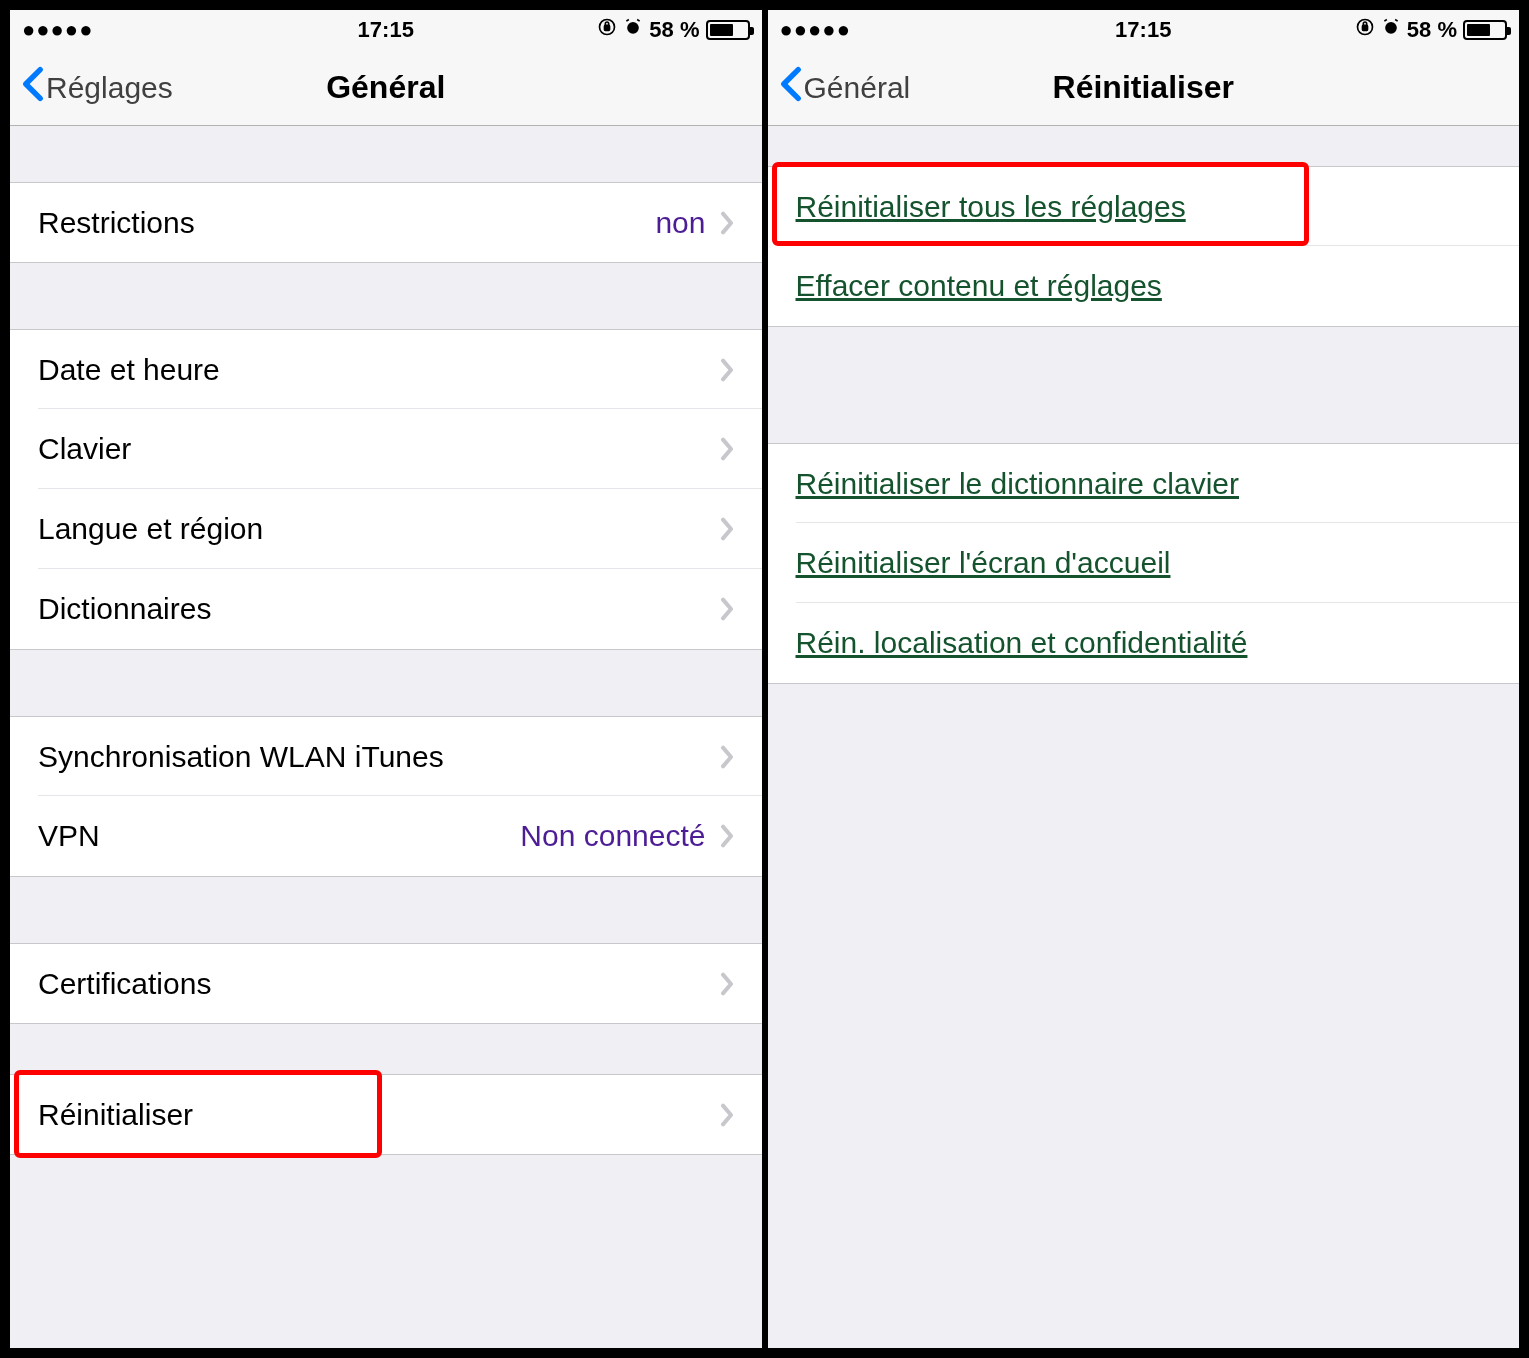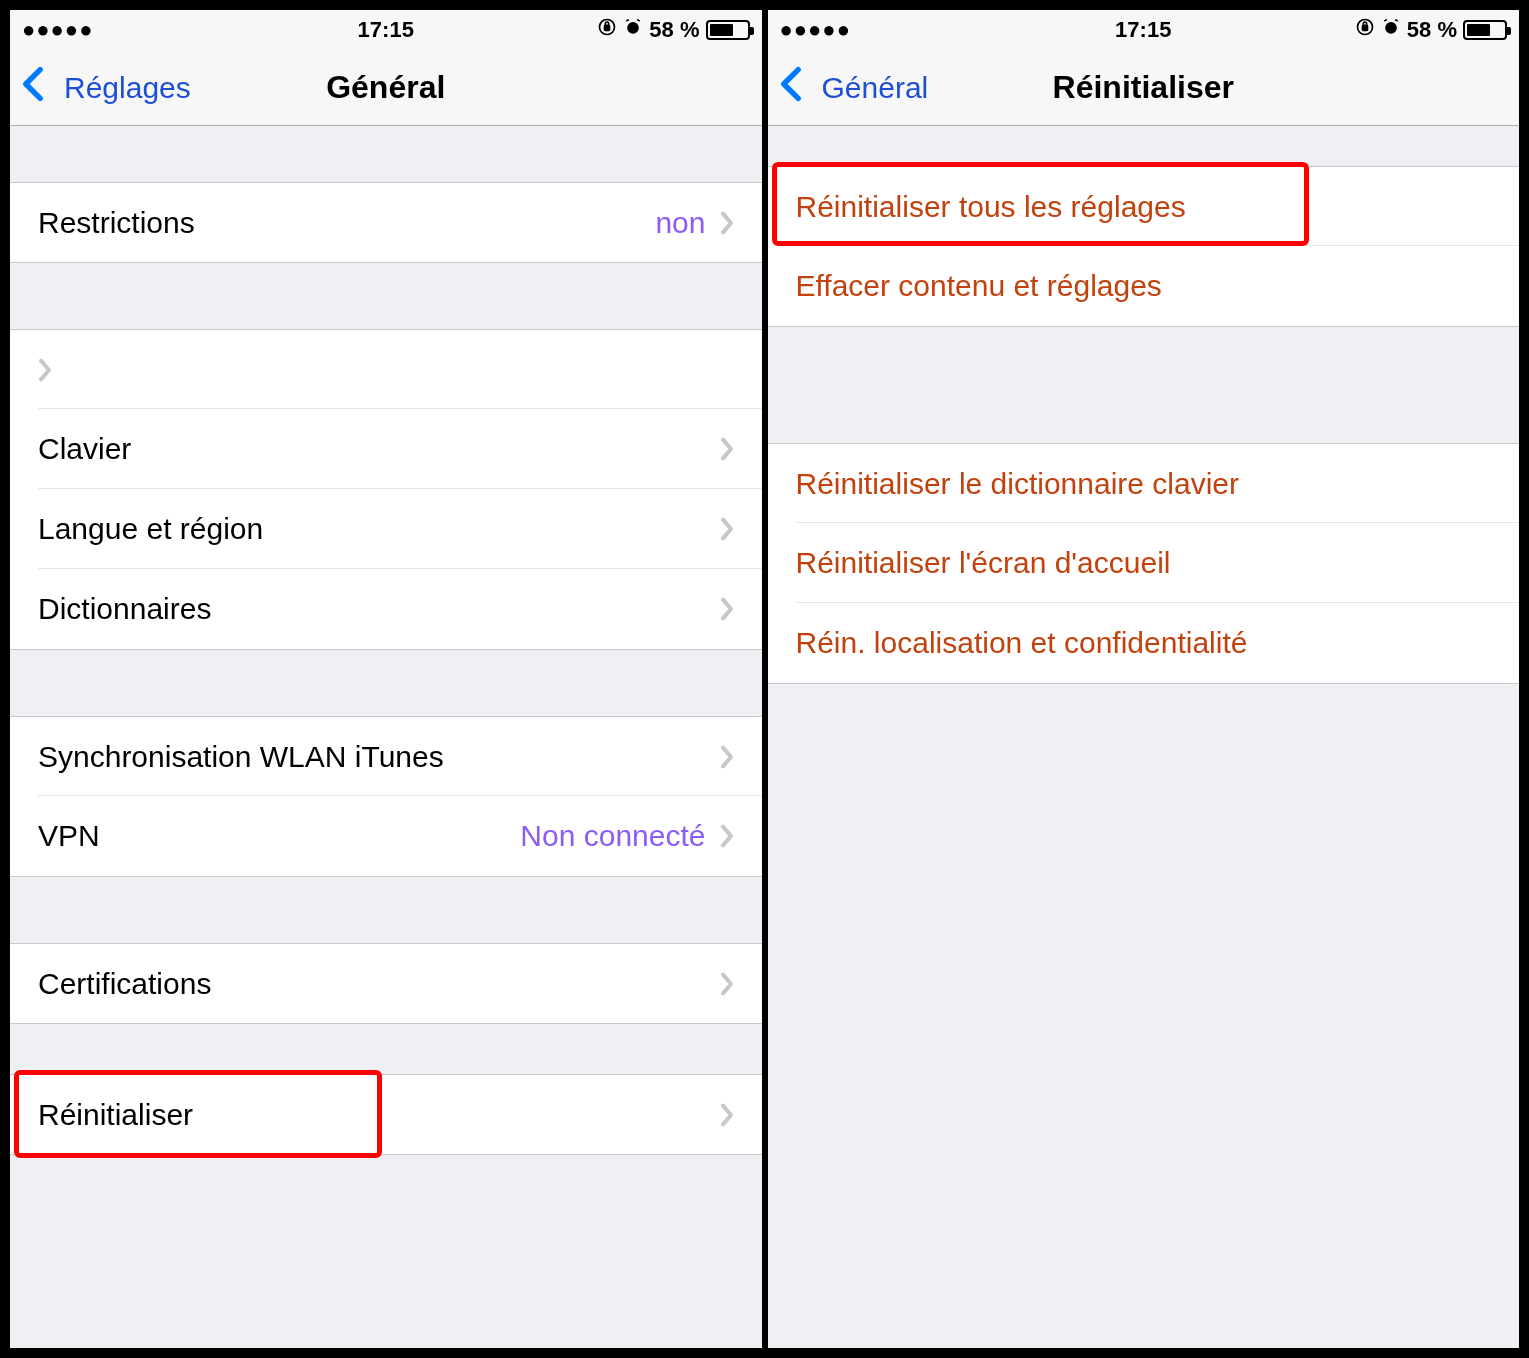--- a/index.html
+++ b/index.html
@@ -57,22 +57,22 @@
   .nav-bar {
     height: 76px;
     background: #f7f7f8;
     border-bottom: 1px solid #b2b2b2;
     display: flex;
     align-items: center;
     position: relative;
     padding: 0 12px;
   }
   .back-btn {
-    display: flex; align-items: center; gap: 20px;
-    color: #1d4ed8; font-size: 30px; cursor: pointer;
+    display: flex; align-items: center; gap: 2px;
+    color: #404040; font-size: 30px; cursor: pointer;
   }
   .back-chevron svg { width: 22px; height: 36px; }
   .nav-title {
     position: absolute; left: 50%; transform: translateX(-50%);
     font-size: 32px; font-weight: 600; color: #000;
   }
 
   
   .content { flex: 1; overflow-y: auto; }
   .group-gap { height: 50px; }
@@ -90,25 +90,25 @@
   }
   .cell:first-child, .group .cell:first-child { border-top: 1px solid #c8c7cc; margin-top: 16px; }
   .group { border-bottom: 1px solid #c8c7cc; }
   .group .cell + .cell { border-top: 1px solid #e5e5ea; margin-left: 0; }
   .group .cell + .cell::before {
     content: ""; position: absolute; left: 28px; right: 0; top: -1px;
     height: 1px; background: #e5e5ea;
   }
   .group .cell + .cell { border-top: none; align-items: center; }
   .cell-label { flex: 1; }
-  .cell-value { color: #8b5cf6; font-size: 30px; margin-right: 14px; }
+  .cell-value { color: #4c1d95; font-size: 30px; margin-right: 14px; }
   .chevron svg { width: 14px; height: 24px; }
   .chevron { color: #c7c7cc; display: flex; }
 
-  .action-cell { color: #c2410c; }
+  .action-cell { color: #14532d; text-decoration: underline; }
   .highlight-wrap {
     position: relative;
   }
   .highlight-overlay {
     position: absolute;
     border: 5px solid #ff0000;
     border-radius: 6px;
     pointer-events: none;
     z-index: 5;
   }
@@ -170,20 +170,21 @@
               <polyline points="2,2 8,9 2,16"></polyline>
             </svg>
           </span>
       </div>
     </div>
 
     <div class="group-gap"></div>
 
     <div class="group">
       <div class="cell">
+        <span class="cell-label">Date et heure</span>
         <span class="chevron">
             <svg viewBox="0 0 10 18" fill="none" stroke="#c7c7cc" stroke-width="3" stroke-linecap="round" stroke-linejoin="round">
               <polyline points="2,2 8,9 2,16"></polyline>
             </svg>
           </span>
       </div>
       <div class="cell">
         <span class="cell-label">Clavier</span>
         <span class="chevron">
             <svg viewBox="0 0 10 18" fill="none" stroke="#c7c7cc" stroke-width="3" stroke-linecap="round" stroke-linejoin="round">

